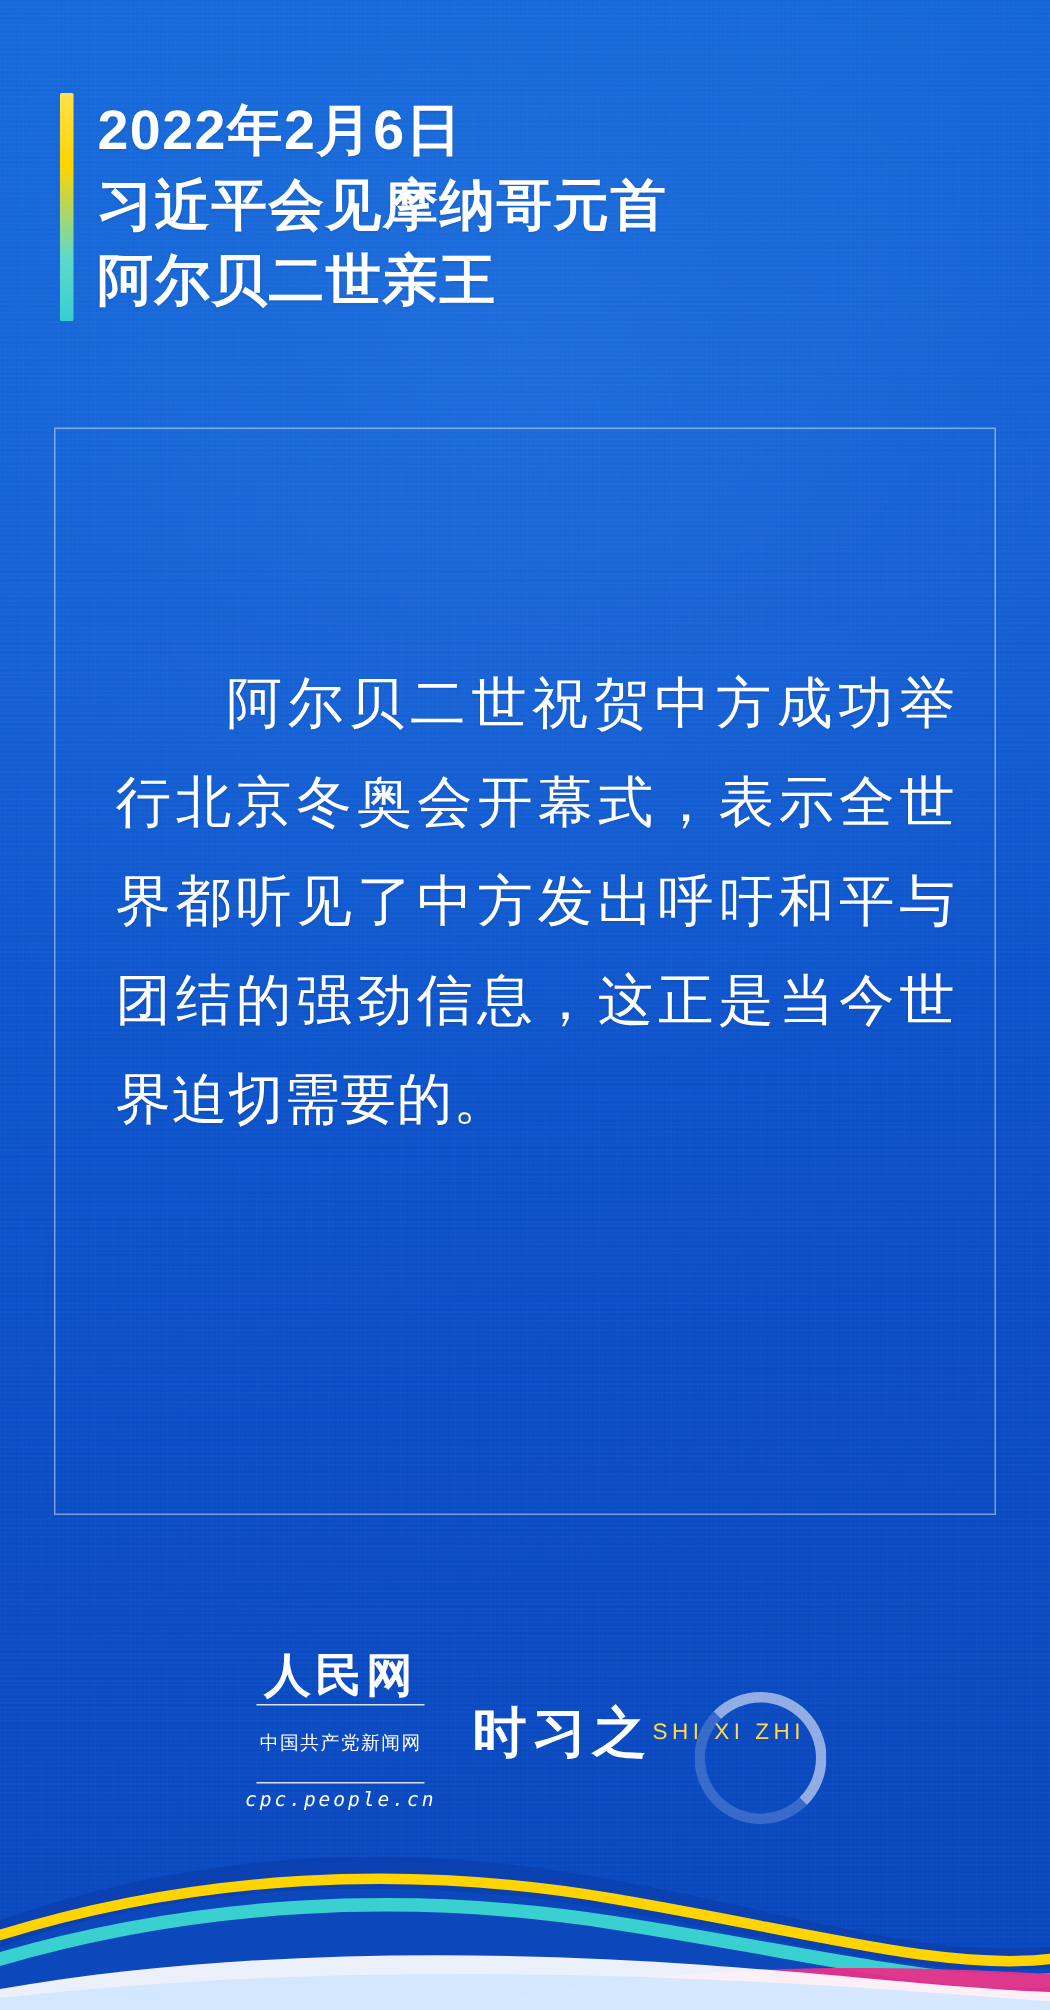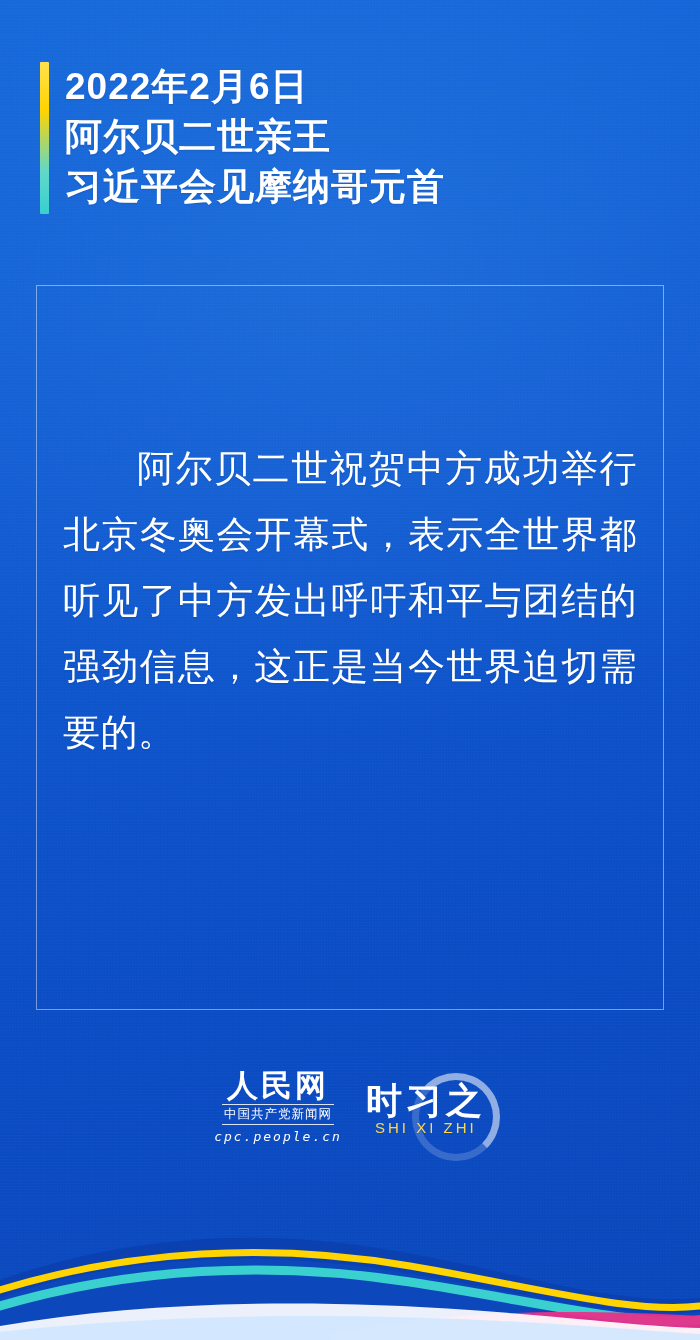--- a/index.html
+++ b/index.html
@@ -70,36 +70,36 @@
     left: 36px;
     width: 628px;
     height: 725px;
     box-sizing: border-box;
     border: 1px solid rgba(255,255,255,0.45);
     z-index: 3;
   }
   .quote {
     position: absolute;
     top: 150px;
-    left: 26px;
+    left: 40px;
     right: 26px;
     color: #ffffff;
     font-size: 37px;
     line-height: 66px;
     letter-spacing: 0.5px;
     text-indent: 74px;
     text-align: justify;
     text-align-last: left;
     text-shadow: 0 1px 2px rgba(0,0,0,.10);
   }
 
   
   .logos {
     position: absolute;
-    top: 1068px;
+    top: 1100px;
     left: 0;
     width: 100%;
     display: flex;
     justify-content: center;
     align-items: center;
     gap: 18px;
     z-index: 4;
   }
   .people-logo {
     display: flex;
@@ -113,35 +113,35 @@
     font-weight: 700;
     letter-spacing: 3px;
     line-height: 34px;
   }
   .people-logo .sub {
     font-size: 12.5px;
     letter-spacing: 1px;
     line-height: 17px;
     border-top: 1px solid rgba(255,255,255,.85);
     border-bottom: 1px solid rgba(255,255,255,.85);
-    padding: 1px 2px;
+    padding: 17px 2px;
     margin-top: 2px;
   }
   .people-logo .url {
     font-family: "DejaVu Sans Mono", "Liberation Mono", monospace;
     font-size: 13px;
     letter-spacing: 2px;
     line-height: 19px;
     margin-top: 2px;
     font-style: italic;
   }
   .shixizhi {
     position: relative;
     display: flex;
-    flex-direction: column;
+    flex-direction: row;
     align-items: center;
     color: #ffffff;
     padding-left: 6px;
   }
   .shixizhi .ring {
     position: absolute;
     right: -14px;
     top: -6px;
     width: 74px;
     height: 74px;
@@ -180,22 +180,22 @@
 </style>
 </head>
 <body>
 
 <div class="poster">
 
   <div class="header">
     <div class="accent-bar"></div>
     <div class="title-block">
       <div class="title-line">2022年2月6日</div>
+      <div class="title-line">习近平会见摩纳哥元首</div>
       <div class="title-line">阿尔贝二世亲王</div>
-      <div class="title-line">习近平会见摩纳哥元首</div>
     </div>
   </div>
 
   <div class="panel">
     <div class="quote">阿尔贝二世祝贺中方成功举行北京冬奥会开幕式，表示全世界都听见了中方发出呼吁和平与团结的强劲信息，这正是当今世界迫切需要的。</div>
   </div>
 
   <div class="logos">
     <div class="people-logo">
       <div class="cn">人民网</div>

